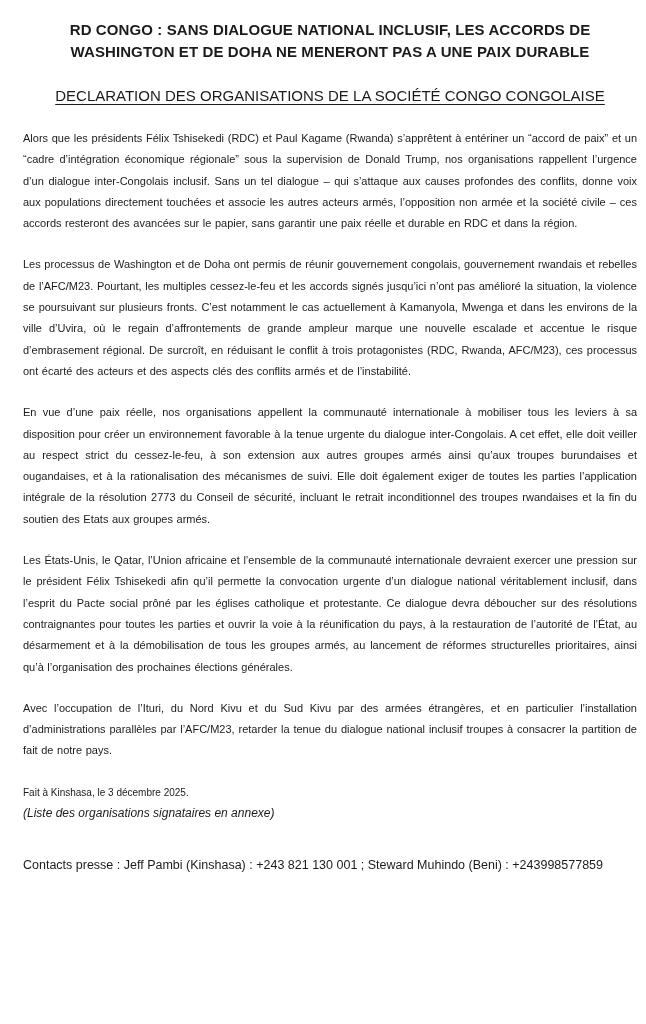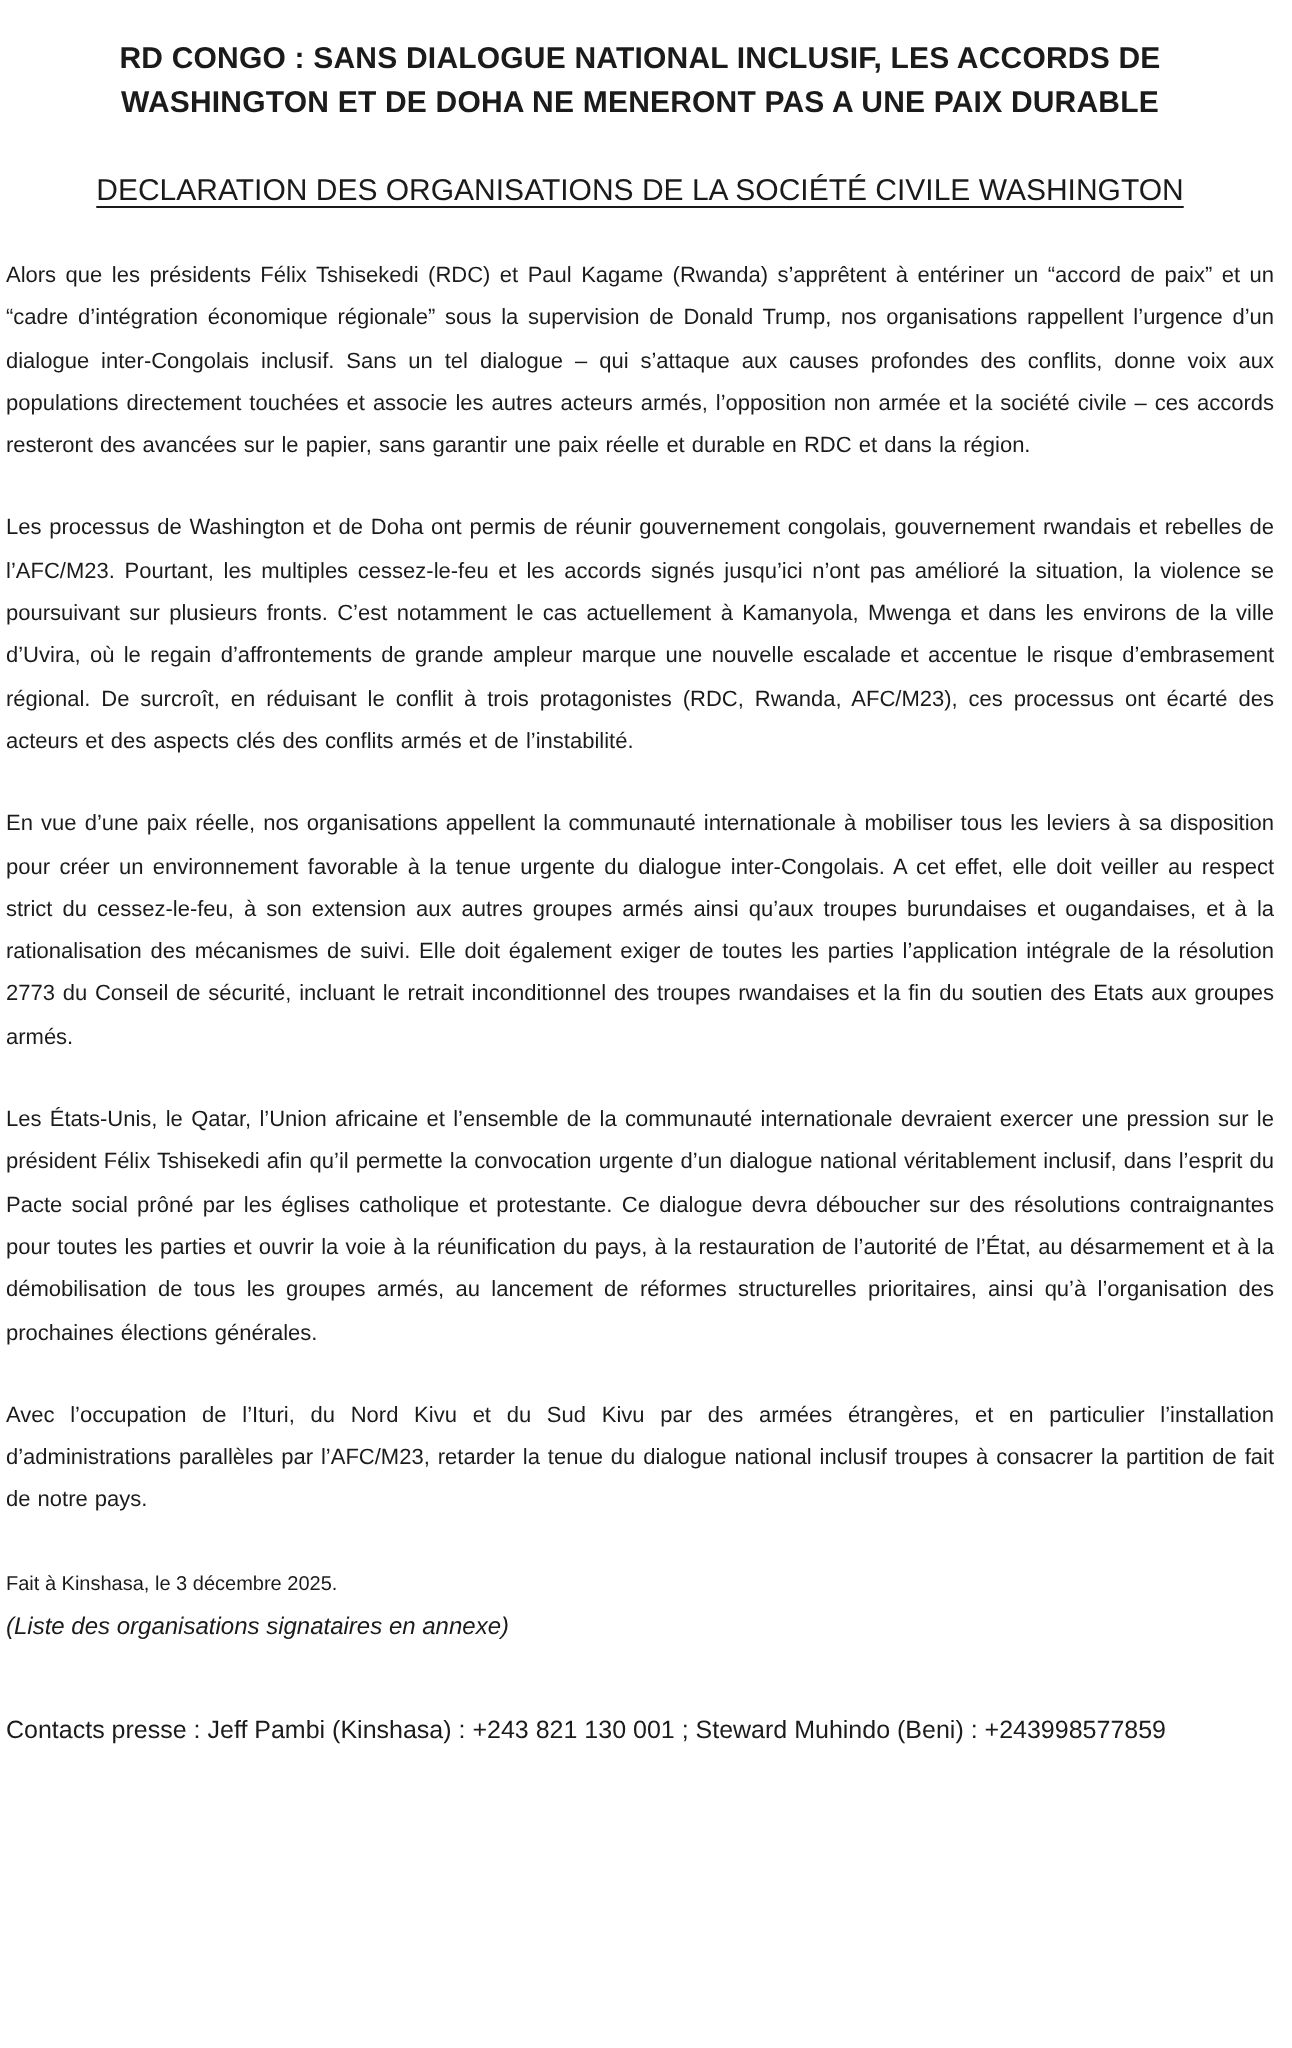--- a/index.html
+++ b/index.html
@@ -13,21 +13,21 @@
   body {
     background: #ffffff;
     font-family: "Liberation Sans", "DejaVu Sans", sans-serif;
     color: #1b1b1b;
     -webkit-font-smoothing: antialiased;
   }
 
   .page {
     width: 646px;
     height: 1024px;
-    padding: 19px 9px 0 3px;
+    padding: 19px 9px 0 23px;
     background: #ffffff;
   }
 
   .doc-title {
     font-size: 15px;
     font-weight: bold;
     text-align: center;
     line-height: 22px;
     max-width: 552px;
     margin: 0 auto 23px auto;
@@ -70,21 +70,21 @@
     margin-top: 33px;
   }
 </style>
 </head>
 <body>
 
 <div class="page">
 
   <h1 class="doc-title">RD CONGO : SANS DIALOGUE NATIONAL INCLUSIF, LES ACCORDS DE WASHINGTON ET DE DOHA NE MENERONT PAS A UNE PAIX DURABLE</h1>
 
-  <h2 class="doc-subtitle">DECLARATION DES ORGANISATIONS DE LA SOCIÉTÉ CIVILE WASHINGTON</h2>
+  <h2 class="doc-subtitle">DECLARATION DES ORGANISATIONS DE LA SOCIÉTÉ CONGO CONGOLAISE</h2>
 
   <div class="body-text">
     <p>Alors que les présidents Félix Tshisekedi (RDC) et Paul Kagame (Rwanda) s’apprêtent à entériner un “accord de paix” et un “cadre d’intégration économique régionale” sous la supervision de Donald Trump, nos organisations rappellent l’urgence d’un dialogue inter-Congolais inclusif. Sans un tel dialogue – qui s’attaque aux causes profondes des conflits, donne voix aux populations directement touchées et associe les autres acteurs armés, l’opposition non armée et la société civile – ces accords resteront des avancées sur le papier, sans garantir une paix réelle et durable en RDC et dans la région.</p>
 
     <p>Les processus de Washington et de Doha ont permis de réunir gouvernement congolais, gouvernement rwandais et rebelles de l’AFC/M23. Pourtant, les multiples cessez-le-feu et les accords signés jusqu’ici n’ont pas amélioré la situation, la violence se poursuivant sur plusieurs fronts. C’est notamment le cas actuellement à Kamanyola, Mwenga et dans les environs de la ville d’Uvira, où le regain d’affrontements de grande ampleur marque une nouvelle escalade et accentue le risque d’embrasement régional. De surcroît, en réduisant le conflit à trois protagonistes (RDC, Rwanda, AFC/M23), ces processus ont écarté des acteurs et des aspects clés des conflits armés et de l’instabilité.</p>
 
     <p>En vue d’une paix réelle, nos organisations appellent la communauté internationale à mobiliser tous les leviers à sa disposition pour créer un environnement favorable à la tenue urgente du dialogue inter-Congolais. A cet effet, elle doit veiller au respect strict du cessez-le-feu, à son extension aux autres groupes armés ainsi qu’aux troupes burundaises et ougandaises, et à la rationalisation des mécanismes de suivi. Elle doit également exiger de toutes les parties l’application intégrale de la résolution 2773 du Conseil de sécurité, incluant le retrait inconditionnel des troupes rwandaises et la fin du soutien des Etats aux groupes armés.</p>
 
     <p>Les États-Unis, le Qatar, l’Union africaine et l’ensemble de la communauté internationale devraient exercer une pression sur le président Félix Tshisekedi afin qu’il permette la convocation urgente d’un dialogue national véritablement inclusif, dans l’esprit du Pacte social prôné par les églises catholique et protestante. Ce dialogue devra déboucher sur des résolutions contraignantes pour toutes les parties et ouvrir la voie à la réunification du pays, à la restauration de l’autorité de l’État, au désarmement et à la démobilisation de tous les groupes armés, au lancement de réformes structurelles prioritaires, ainsi qu’à l’organisation des prochaines élections générales.</p>
 

